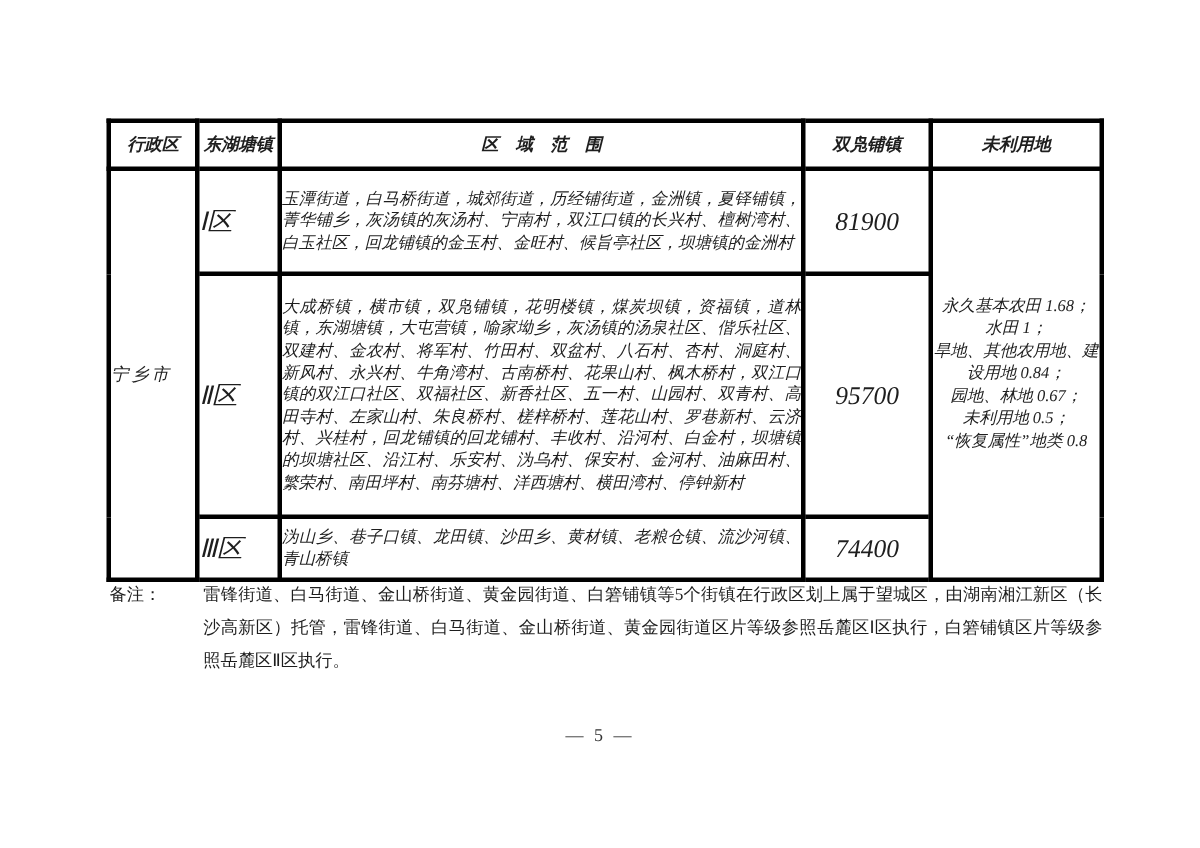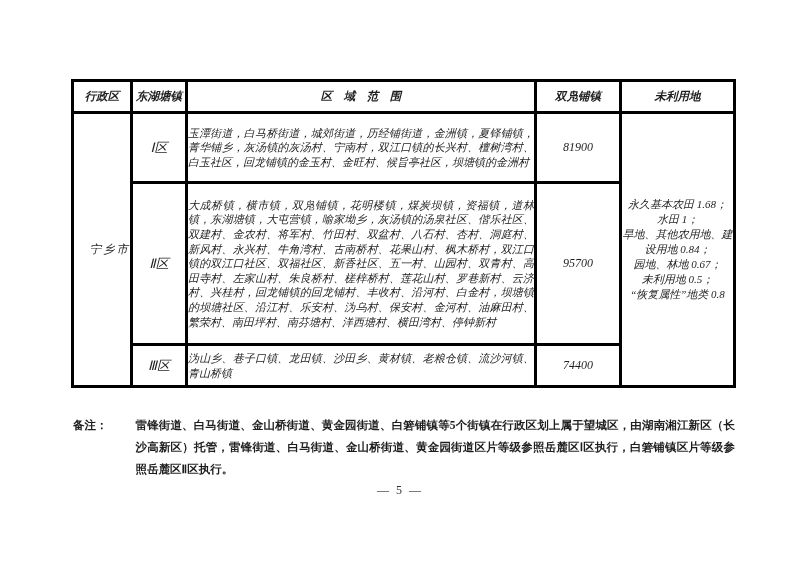--- a/index.html
+++ b/index.html
@@ -37,57 +37,56 @@
     height: 29px;
     font-size: 11.5px;
     font-weight: bold;
     text-align: center;
     vertical-align: middle;
   }
   tr.row-zone1 { height: 70px; }
   tr.row-zone2 { height: 162px; }
   tr.row-zone3 { height: 42px; }
   td.cell-region {
-    text-align: right;
+    text-align: left;
     vertical-align: middle;
     font-size: 11.5px;
     letter-spacing: 2px;
   }
   td.cell-level {
-    text-align: center;
     vertical-align: middle;
-    font-size: 13px;
+    font-size: 17px;
   }
   td.cell-scope {
     text-align: justify;
     vertical-align: middle;
     padding: 4px 7px;
     line-height: 14.6px;
     margin-left: 12px;
   }
   td.cell-comp {
     text-align: center;
     vertical-align: middle;
-    font-size: 12px;
+    font-size: 17px;
   }
   td.cell-coeff {
     vertical-align: middle;
     text-align: center;
     padding: 4px 7px;
     line-height: 15px;
     white-space: pre-line;
   }
   .footnote {
     position: absolute;
     left: 73px;
-    top: 414px;
+    top: 386px;
     width: 662px;
     display: flex;
     font-size: 11.5px;
-    font-weight: bold;
+    font-weight: normal;
     line-height: 22px;
     text-align: justify;
   }
   .fn-label {
     flex: 0 0 auto;
     white-space: nowrap;
   }
   .fn-text {
     flex: 1 1 auto;
     margin-left: 28px;

